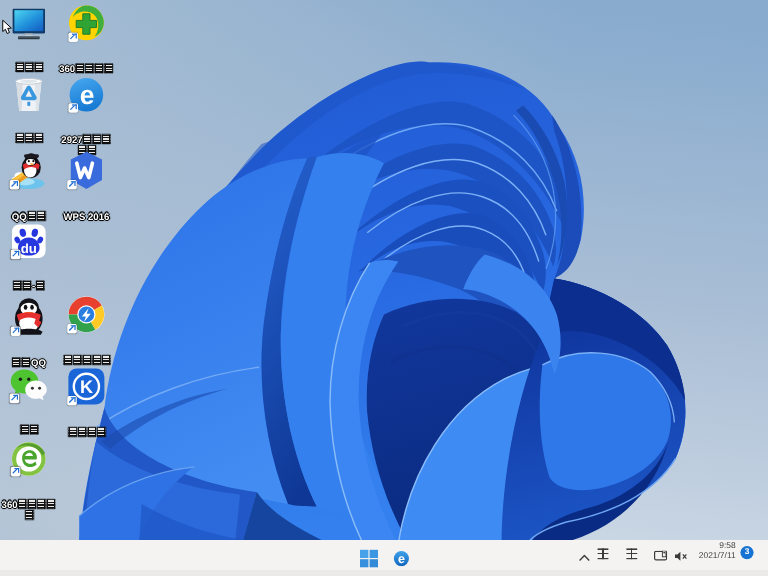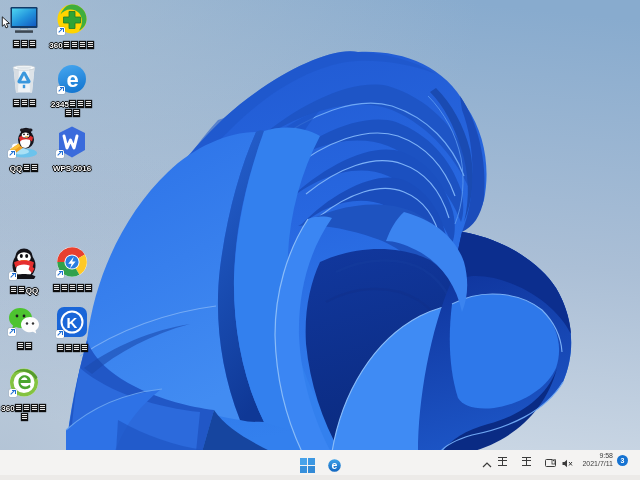--- a/index.html
+++ b/index.html
@@ -1,21 +1,21 @@
 <!DOCTYPE html>
 <html><head>
 <meta charset="utf-8">
 <style>
 *{margin:0;padding:0;box-sizing:border-box}
 html,body{width:640px;height:480px;overflow:hidden;font-family:"Liberation Sans",sans-serif}
 #desk{position:absolute;left:0;top:0;width:640px;height:480px;background:linear-gradient(178deg,#8db0d2 0%,#a5bdd6 45%,#cbd8e5 100%)}
 #wall{position:absolute;left:0;top:0}
 .ic{position:absolute;width:48px;text-align:center}
 .ig{position:relative;display:block;margin:0 auto}
-.lbl{margin-top:6px;font-size:8px;line-height:9px;font-weight:bold;color:#fff;letter-spacing:0;
+.lbl{margin-top:18px;font-size:8px;line-height:9px;font-weight:bold;color:#fff;letter-spacing:0;
  text-shadow:-1px 0 0 #000,1px 0 0 #000,0 -1px 0 #000,0 1px 0 #000,0 0 2px #000}
 .c{display:inline-block;width:7px;height:8px;margin:0 0.5px;vertical-align:-1px;box-shadow:0 0 1px #000;
  background:linear-gradient(90deg,#111 0 1px,rgba(0,0,0,0) 1px 6px,#111 6px 7px),
  linear-gradient(#101010 0 1px,#e9e9e9 1px 2px,#1a1a1a 2px 3.3px,#e5e5e5 3.3px 4.3px,#161616 4.3px 5.5px,#e9e9e9 5.5px 6.3px,#0c0c0c 6.3px 8px)}
 .arr{position:absolute;width:8px;height:8px;background:#fff;border-radius:1.5px;box-shadow:0 0 1px rgba(0,0,0,.45)}
 .arr:before{content:"";position:absolute;left:1.2px;top:3.3px;width:5.2px;height:1.3px;background:#1f6fd4;transform:rotate(-45deg)}
 .arr:after{content:"";position:absolute;right:1.3px;top:1.3px;width:2.6px;height:2.6px;border-top:1.3px solid #1f6fd4;border-right:1.3px solid #1f6fd4}
 #bar{position:absolute;left:0;top:450px;width:640px;height:30px;background:linear-gradient(#f4f3f2 0 25px,#eceae8 25px 30px)}
 .fz{display:inline-block;width:9px;height:9px;
  background:linear-gradient(90deg,rgba(0,0,0,0) 0 4px,#3b3b3b 4px 5px,rgba(0,0,0,0) 5px 9px),
@@ -175,21 +175,21 @@
   <defs>
           <linearGradient id="bg2345" x1="0.2" y1="0" x2="0.5" y2="1">
             <stop offset="0" stop-color="#45a5ee"></stop>
             <stop offset="1" stop-color="#1578d2"></stop>
           </linearGradient>
         </defs>
   <circle cx="15" cy="15" r="14" fill="url(#bg2345)"></circle>
   <text x="15.5" y="23" font-size="22" font-weight="bold" fill="#fff" text-anchor="middle" font-family="Liberation Sans">e</text>
  </svg>
  <i class="arr" style="left:9px;top:22px"></i>
- <div class="lbl"><span class="t">2345</span><span class="c"></span><span class="c"></span><span class="c"></span><br><span class="c"></span><span class="c"></span></div>
+ <div class="lbl"><span class="t">2927</span><span class="c"></span><span class="c"></span><span class="c"></span><br><span class="c"></span><span class="c"></span></div>
 </div>
 
 <div class="ic" style="left:0;top:126px">
  <svg class="ig" width="32" height="32" viewBox="0 0 32 32">
   <ellipse cx="16" cy="27" rx="13" ry="4.5" fill="#6cc3ec"></ellipse>
   <ellipse cx="13" cy="25.5" rx="8" ry="3" fill="#a8e0f5"></ellipse>
   <ellipse cx="8.5" cy="20.5" rx="4.5" ry="3" fill="#fff"></ellipse>
   <ellipse cx="4.8" cy="23" rx="2.6" ry="1.8" fill="#fff"></ellipse>
   <path d="M2,23.5 L22,10 L26,14 L7.5,27 Z" fill="#ef9d1e"></path>
   <path d="M2,23.5 L22,10 L23.8,11.8 L4.5,25.5 Z" fill="#fbc23c"></path>
@@ -209,20 +209,33 @@
 
 <div class="ic" style="left:48px;top:126px">
  <svg class="ig" width="32" height="32" viewBox="0 0 32 32">
   <path d="M16,0.5 L29,7 L29,24 L16,31.5 L3,24 L3,7 Z" fill="#3a6bdc"></path>
   <path d="M8,10 l3,12 3.5,-8 3.5,8 3,-12" fill="none" stroke="#fff" stroke-width="3" stroke-linecap="round" stroke-linejoin="round"></path>
  </svg>
  <i class="arr" style="left:8px;top:24px"></i>
  <div class="lbl"><span class="t">WPS 2016</span></div>
 </div>
 
+<div class="ic" style="left:0;top:186px">
+ <svg class="ig" width="30" height="30" viewBox="0 0 30 30">
+  <rect x="1" y="1" width="28" height="28" rx="6" fill="#fff"></rect>
+  <ellipse cx="10" cy="8" rx="2.6" ry="3.4" fill="#2637e0" transform="rotate(-15 10 8)"></ellipse>
+  <ellipse cx="20" cy="8" rx="2.6" ry="3.4" fill="#2637e0" transform="rotate(15 20 8)"></ellipse>
+  <ellipse cx="5.5" cy="14" rx="2.2" ry="3" fill="#2637e0" transform="rotate(-30 5.5 14)"></ellipse>
+  <ellipse cx="24.5" cy="14" rx="2.2" ry="3" fill="#2637e0" transform="rotate(30 24.5 14)"></ellipse>
+  <path d="M15,12 C20,12 24,16 24,20.5 C24,25 20,27 15,27 C10,27 6,25 6,20.5 C6,16 10,12 15,12 Z" fill="#2637e0"></path>
+  <text x="15" y="24.5" font-size="11" font-weight="bold" fill="#fff" text-anchor="middle" font-family="Liberation Sans">du</text>
+ </svg>
+ <i class="arr" style="left:9px;top:22px"></i>
+ <div class="lbl"><span class="c"></span><span class="c"></span><span class="t">-</span><span class="c"></span></div>
+</div>
 
 
 <div class="ic" style="left:0;top:246px">
  <svg class="ig" width="30" height="34" viewBox="0 0 30 34">
   <ellipse cx="15" cy="19.5" rx="11.5" ry="13" fill="#131218"></ellipse>
   <ellipse cx="15" cy="10.5" rx="8.5" ry="8" fill="#131218"></ellipse>
   <ellipse cx="15" cy="11.5" rx="6.8" ry="5.2" fill="#fff"></ellipse>
   <ellipse cx="12.3" cy="10" rx="1.5" ry="2.1" fill="#101014"></ellipse>
   <ellipse cx="17.7" cy="10" rx="1.5" ry="2.1" fill="#101014"></ellipse>
   <path d="M11,14 h8 l-4,2.8 Z" fill="#f6a020"></path>

